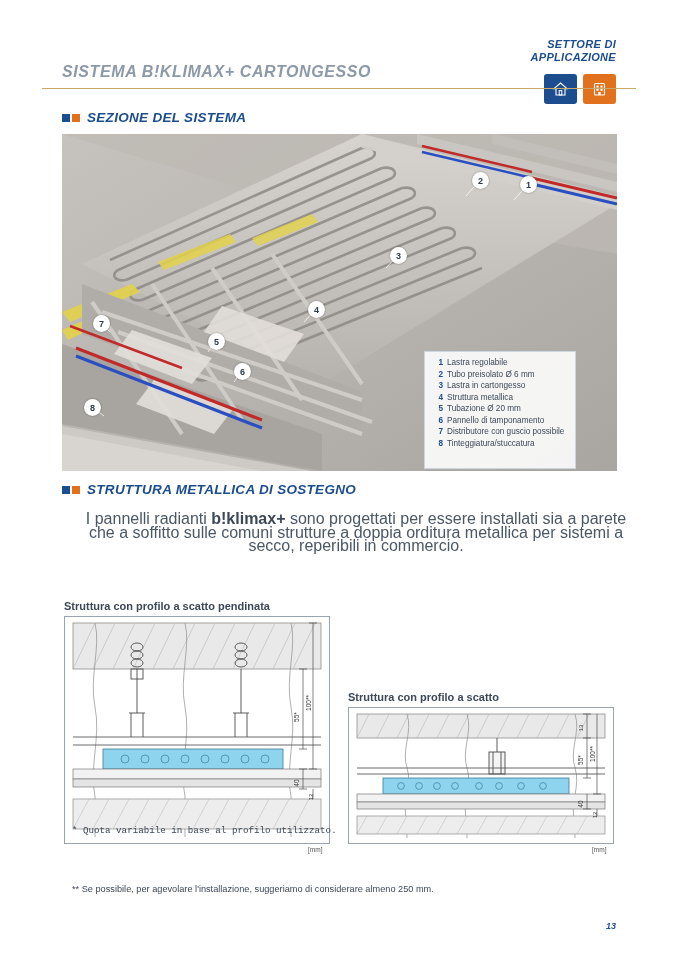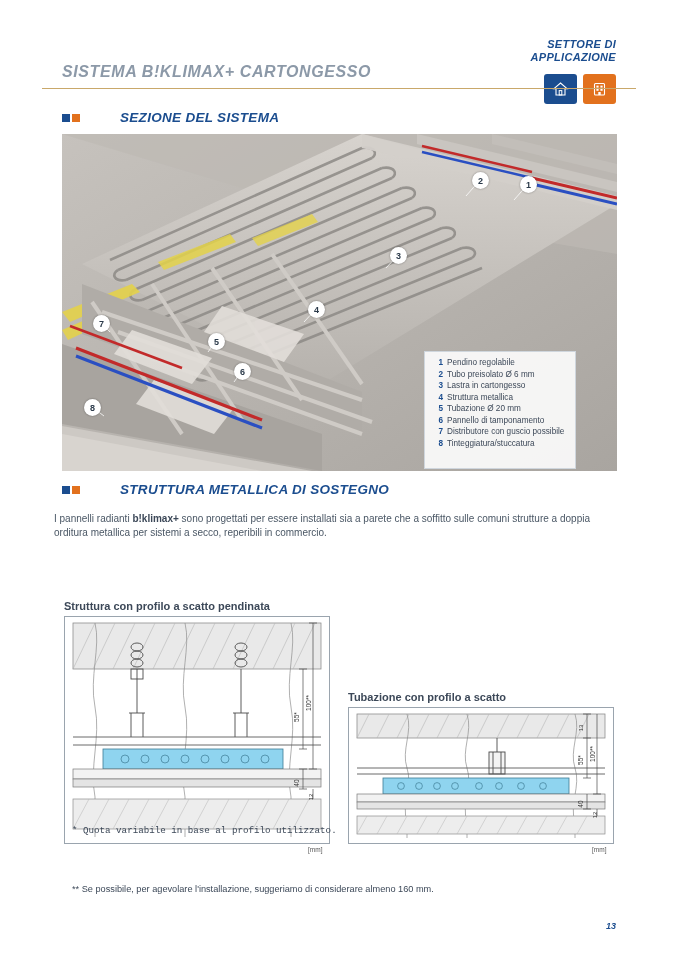--- a/index.html
+++ b/index.html
@@ -47,21 +47,21 @@
   
   .sec-head {
     position:absolute; display:flex; align-items:center; gap:7px;
   }
   .sec-sq { display:flex; gap:2px; }
   .sec-sq i { display:block; width:8px; height:8px; }
   .sec-sq i.b { background:#1b4d8f; }
   .sec-sq i.o { background:#e2711d; }
   .sec-title {
     font-size:13.5px; font-weight:bold; font-style:italic;
-    color:#1b4d8f; letter-spacing:0.3px;margin-left:33px;
+    color:#1b4d8f; letter-spacing:0.3px;
   }
 
   
   .render {
     position:absolute; left:62px; top:134px; width:555px; height:337px;
     background:#b9b5b0;
     overflow:hidden;
   }
   .render svg { position:absolute; left:0; top:0; }
 
@@ -80,22 +80,22 @@
     background:rgba(255,255,255,0.88);
     border:1px solid #cfd6dd;
     padding:6px 7px 5px 7px;
   }
   .legend-row { display:flex; align-items:flex-start; margin-bottom:1px; }
   .legend-num { width:11px; color:#1b4d8f; font-size:8.2px; font-weight:bold; text-align:right; margin-right:4px; line-height:10.5px;}
   .legend-txt { font-size:8.2px; color:#3c4858; line-height:10.5px; }
 
   
   .body-copy {
-    position:absolute; left:54px; top:512px; width:560px;
-    font-size:10px; line-height:13.6px; color:#4a5765;
+    position:absolute; left:76px; top:512px; width:560px;
+    font-size:16px; line-height:13.6px; color:#4a5765;text-align:center;
   }
   .body-copy b { color:#3c4858; }
 
   
   .draw-cap {
     position:absolute; font-size:11px; font-weight:bold; color:#3c4858;
   }
   .draw-box {
     position:absolute; border:1px solid #9aa4ae; background:#ffffff;
   }
@@ -271,21 +271,21 @@
   <div class="callout" style="left:246px; top:167px;">4</div>
   <div class="callout" style="left:146px; top:199px;">5</div>
   <div class="callout" style="left:172px; top:229px;">6</div>
   <div class="callout" style="left:31px; top:181px;">7</div>
   <div class="callout" style="left:22px; top:265px;">8</div>
 </div>
 
 <div class="legend">
   <div class="legend-row">
     <span class="legend-num">1</span>
-    <span class="legend-txt">Pendino regolabile</span>
+    <span class="legend-txt">Lastra regolabile</span>
   </div>
   <div class="legend-row">
     <span class="legend-num">2</span>
     <span class="legend-txt">Tubo preisolato Ø 6 mm</span>
   </div>
   <div class="legend-row">
     <span class="legend-num">3</span>
     <span class="legend-txt">Lastra in cartongesso</span>
   </div>
   <div class="legend-row">
@@ -394,21 +394,21 @@
       <path d="M248,172 L248,182"></path>
     </g>
     <text x="234" y="100" font-size="6.5" fill="#333" transform="rotate(-90 234 100)" text-anchor="middle" font-family="Liberation Sans, sans-serif">55*</text>
     <text x="246" y="86" font-size="6.5" fill="#333" transform="rotate(-90 246 86)" text-anchor="middle" font-family="Liberation Sans, sans-serif">100**</text>
     <text x="234" y="166" font-size="6.5" fill="#333" transform="rotate(-90 234 166)" text-anchor="middle" font-family="Liberation Sans, sans-serif">40</text>
     <text x="248" y="180" font-size="6" fill="#333" transform="rotate(-90 248 180)" text-anchor="middle" font-family="Liberation Sans, sans-serif">12</text>
   </svg>
 </div>
 <div class="mm-label" style="left:308px; top:846px;">[mm]</div>
 
-<div class="draw-cap" style="left:348px; top:691px;">Tubazione con profilo a scatto</div>
+<div class="draw-cap" style="left:348px; top:691px;">Struttura con profilo a scatto</div>
 <div class="draw-box" style="left:348px; top:707px; width:266px; height:137px;">
   <svg width="264" height="135" viewBox="0 0 264 135">
     <rect x="0" y="0" width="264" height="135" fill="#ffffff"></rect>
 
     <rect x="8" y="6" width="248" height="24" fill="#e9e9e9" stroke="#8e8e8e" stroke-width="0.8"></rect>
     <g stroke="#b5b5b5" stroke-width="0.6">
       <path d="M8,30 L20,6 M28,30 L40,6 M48,30 L60,6 M68,30 L80,6 M88,30 L100,6 M108,30 L120,6 M128,30 L140,6 M148,30 L160,6 M168,30 L180,6 M188,30 L200,6 M208,30 L220,6 M228,30 L240,6"></path>
     </g>
 
     <g stroke="#4a4a4a" stroke-width="0.9" fill="none">
@@ -463,15 +463,15 @@
     <text x="234" y="20" font-size="6" fill="#333" transform="rotate(-90 234 20)" text-anchor="middle" font-family="Liberation Sans, sans-serif">13</text>
     <text x="234" y="52" font-size="6.5" fill="#333" transform="rotate(-90 234 52)" text-anchor="middle" font-family="Liberation Sans, sans-serif">55*</text>
     <text x="246" y="46" font-size="6.5" fill="#333" transform="rotate(-90 246 46)" text-anchor="middle" font-family="Liberation Sans, sans-serif">100**</text>
     <text x="234" y="96" font-size="6.5" fill="#333" transform="rotate(-90 234 96)" text-anchor="middle" font-family="Liberation Sans, sans-serif">40</text>
     <text x="248" y="107" font-size="6" fill="#333" transform="rotate(-90 248 107)" text-anchor="middle" font-family="Liberation Sans, sans-serif">12</text>
   </svg>
 </div>
 <div class="mm-label" style="left:592px; top:846px;">[mm]</div>
 
 <div class="footnote" style="top:825px;font-family:Liberation Mono, monospace;">* Quota variabile in base al profilo utilizzato.</div>
-<div class="footnote" style="top:884px;">** Se possibile, per agevolare l'installazione, suggeriamo di considerare almeno 160 mm.</div>
+<div class="footnote" style="top:884px;">** Se possibile, per agevolare l'installazione, suggeriamo di considerare almeno 250 mm.</div>
 
 <div class="page-num">13</div>
 
 </body></html>

